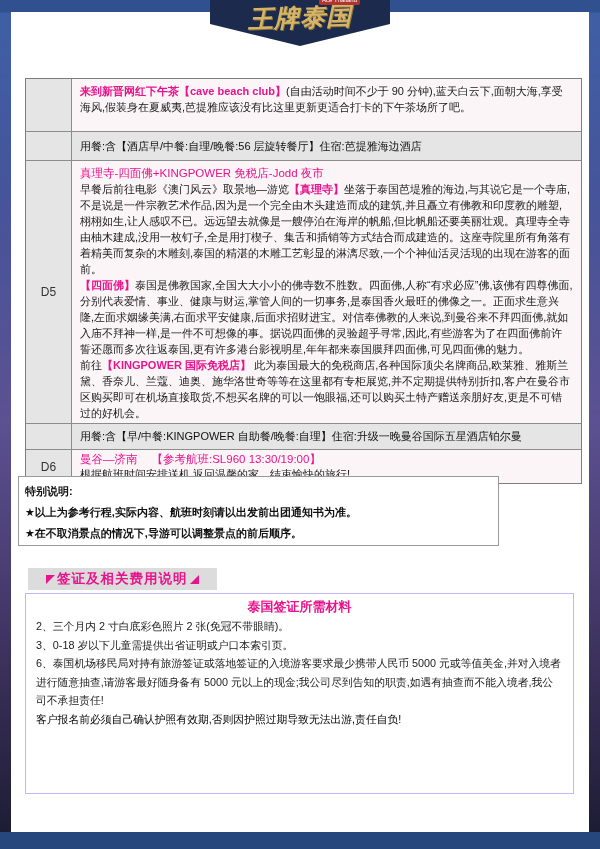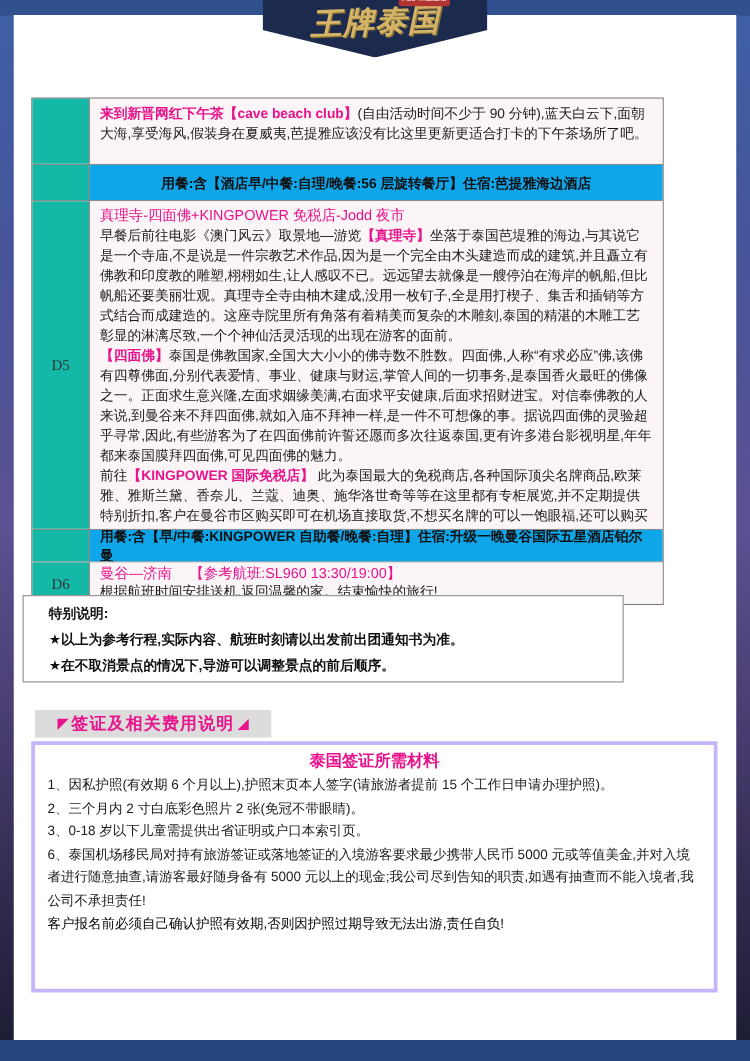--- a/index.html
+++ b/index.html
@@ -23,57 +23,57 @@
     color:#d5b469; font-family:"DejaVu Serif","Liberation Serif",serif;
     font-weight:bold; font-style:italic; font-size:25px; letter-spacing:1px;
     transform:rotate(-2deg); text-shadow:1px 1px 0 #8a7432; white-space:nowrap;
   }
   .badge {
     position:absolute; top:7px; right:30px; background:#b23431; color:#fff;
     font-size:6px; line-height:8px; padding:1px 3px; border-radius:2px; font-style:normal;
   }
 
   
-  .itinerary { position:absolute; left:14px; top:66px; width:506px; border:1px solid #7d7d7d; }
+  .itinerary { position:absolute; left:14px; top:66px; width:557px; border:1px solid #7d7d7d; }
   .t-row { display:flex; border-top:1px solid #8c8c8c; }
   .t-row:first-child { border-top:none; }
   .day-cell {
-    width:46px; flex:0 0 46px; border-right:1px solid #8c8c8c; background:#14b8a6;
+    width:46px; flex:0 0 46px; border-right:1px solid #8c8c8c; background:#e5e5e5;
     display:flex; align-items:center; justify-content:center;
-    font-size:12px; color:#333;font-family:Liberation Serif, serif;
+    font-size:12px; color:#333;
   }
   .content-cell { flex:1; background:#fbf5f8; padding:4px 8px 3px; font-size:11px; line-height:16px; color:#1a1a1a; overflow:hidden; }
-  .meal-cell { flex:1; background:#0ea5e9; padding:0 8px; font-size:11px; font-weight:bold; color:#111; display:flex; align-items:center; justify-content:center; overflow:hidden; }
+  .meal-cell { flex:1; background:#e5e5e5; padding:0 8px; font-size:11px; font-weight:normal; color:#111; display:flex; align-items:center; justify-content:flex-start; overflow:hidden; }
   .hl { color:#e8148c; font-weight:bold; }
   .day-title { color:#e8148c; font-weight:normal; font-size:11.5px; }
   .content-cell p { margin:0; }
   .h-row1 { height:52px; } .h-meal1 { height:28px; }
   .h-row5 { height:262px; } .h-meal5 { height:25px; }
   .h-row6 { height:33px; padding-top:2px; line-height:15px; }
   .flight { margin-left:14px; }
 
   
   .notes-box {
     position:absolute; left:7px; top:464px; width:481px; height:70px;
-    border:1px solid #9a9a9a; background:#fff; padding:4px 20px;
+    border:1px solid #9a9a9a; background:#fff; padding:4px 6px;
     font-size:11px; font-weight:bold; color:#111; line-height:21px; overflow:hidden;
   }
 
   
   .section-header {
     position:absolute; left:17px; top:556px; display:inline-flex; align-items:center;
     background:#dcdcdc; padding:2px 18px;
   }
   .section-header .label { color:#e8148c; font-weight:bold; font-size:13.5px; letter-spacing:1px; }
   .tri-left { width:0; height:0; border-top:9px solid #e8148c; border-right:9px solid transparent; margin-right:2px; }
   .tri-right { width:0; height:0; border-bottom:9px solid #e8148c; border-left:9px solid transparent; margin-left:2px; }
 
   .visa-box {
     position:absolute; left:14px; top:581px; width:549px; height:201px;
-    border:3px solid #c4b5fd; background:#fff; padding:3px 10px 4px; overflow:hidden;
+    border:1px solid #c4b5fd; background:#fff; padding:3px 10px 4px; overflow:hidden;
   }
   .visa-title { text-align:center; color:#e8148c; font-weight:bold; font-size:13px; line-height:20px; }
   .visa-item { font-size:10.8px; line-height:18.5px; color:#1a1a1a; }
   .visa-bold { font-size:10.8px; line-height:18.5px; color:#000; font-weight:normal; }
 </style>
 </head>
 <body>
 
 <div id="screen">
   <div class="sheet">
@@ -130,21 +130,20 @@
     </div>
 
     <div class="section-header">
       <span class="tri-left"></span>
       <span class="label">签证及相关费用说明</span>
       <span class="tri-right"></span>
     </div>
 
     <div class="visa-box">
       <div class="visa-title">泰国签证所需材料</div>
-      <div class="visa-item">1、因私护照(有效期 6 个月以上),护照末页本人签字(请旅游者提前 15 个工作日申请办理护照)。</div>
       <div class="visa-item">2、三个月内 2 寸白底彩色照片 2 张(免冠不带眼睛)。</div>
       <div class="visa-item">3、0-18 岁以下儿童需提供出省证明或户口本索引页。</div>
       <div class="visa-item">6、泰国机场移民局对持有旅游签证或落地签证的入境游客要求最少携带人民币 5000 元或等值美金,并对入境者进行随意抽查,请游客最好随身备有 5000 元以上的现金;我公司尽到告知的职责,如遇有抽查而不能入境者,我公司不承担责任!</div>
       <div class="visa-bold">客户报名前必须自己确认护照有效期,否则因护照过期导致无法出游,责任自负!</div>
     </div>
 
   </div>
 
   <div class="banner">
     <span class="brand">王牌泰国</span>

